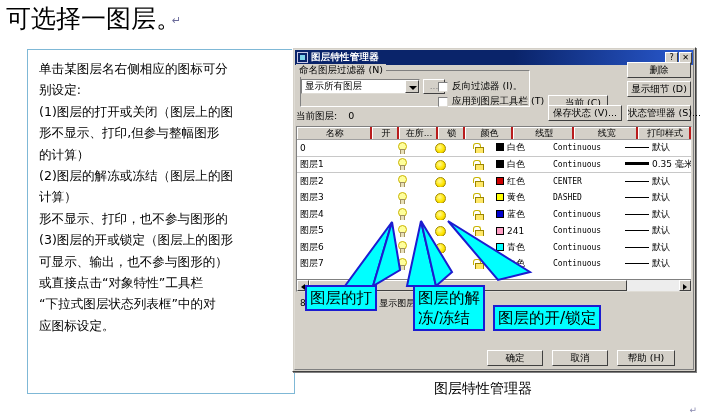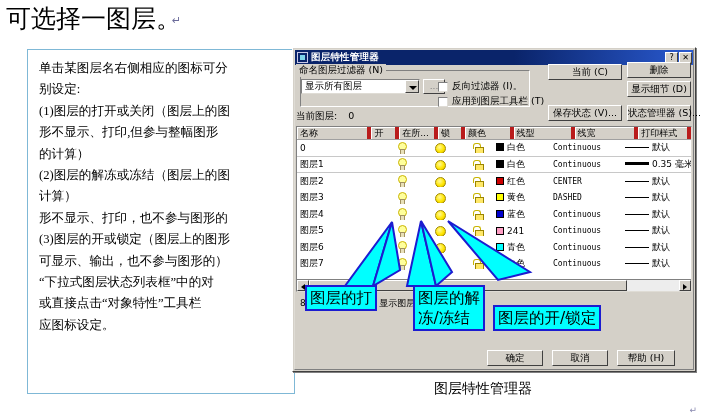--- a/index.html
+++ b/index.html
@@ -34,21 +34,20 @@
     border: 1px solid #7fb8d6;
     background: #ffffff;
     padding: 8px 9px 4px 11px;
   }
   .textbox p {
     margin: 0;
     font-size: 12.6px;
     line-height: 21.4px;
     color: #000;
     white-space: nowrap;
-    font-family: Liberation Serif, serif;
   }
 
   
   .dialog {
     position: absolute; left: 292px; top: 47px;
     width: 404px; height: 325px;
     background: #d4d0c8;
     border: 1px solid #ffffff;
     border-right-color: #404040;
     border-bottom-color: #404040;
@@ -151,24 +150,25 @@
     width: 396px; height: 166px;
     background: #fff;
     border: 1px solid #808080; border-right-color:#dfdcd5; border-bottom-color:#dfdcd5;
     overflow: hidden;
   }
   .lv-head {
     display: flex; height: 13px; background:#d4d0c8;
     border-bottom: 1px solid #a0a0a0;
   }
   .lv-head div {
-    border-right: 4px solid #b91c1c;
+    border-right: 2px solid #b91c1c;
     font-size: 9px; color:#000; line-height: 12px;
     padding-left: 3px; overflow: hidden; white-space: nowrap;
     box-shadow: inset 1px 1px 0 #fff;
+    text-align: center;
   }
   .lv-rows { position: relative; }
   .lv-row { display: flex; height: 16.5px; align-items: center; }
   .lv-row.rowline { border-bottom: 1px solid #c8c8c8; }
   .cell { font-size: 9px; color:#000; padding-left:3px; overflow:hidden; white-space:nowrap; flex:none; }
   .cell.ico { display:flex; justify-content:center; align-items:center; padding-left:0; }
   .cell.mono { font-family: "DejaVu Sans Mono", "Liberation Mono", monospace; font-size:8px; }
 
   .swatch { width:8px; height:8px; display:inline-block; border:1px solid #000; vertical-align:-1px; margin-right:3px; }
 
@@ -253,22 +253,22 @@
     <p>单击某图层名右侧相应的图标可分</p>
     <p>别设定:</p>
     <p>(1)图层的打开或关闭（图层上的图</p>
     <p>形不显示、打印,但参与整幅图形</p>
     <p>的计算）</p>
     <p>(2)图层的解冻或冻结（图层上的图</p>
     <p>计算）</p>
     <p>形不显示、打印，也不参与图形的</p>
     <p>(3)图层的开或锁定（图层上的图形</p>
     <p>可显示、输出，也不参与图形的）</p>
+    <p>或直接点击“对象特性”工具栏</p>
     <p> “下拉式图层状态列表框”中的对</p>
-    <p>或直接点击“对象特性”工具栏</p>
     <p>应图标设定。</p>
   </div>
 
   <div class="dialog">
     <div class="dlg-inner"></div>
 
     <div class="titlebar">
       <span class="tb-icon"></span>
       <span class="tb-title">图层特性管理器</span>
       <span class="tb-btns">
@@ -296,21 +296,21 @@
     <span class="chk"></span>
     <span>应用到图层工具栏 (T)</span>
   </div>
 
   <div class="cur-layer">
     <span>当前图层:</span>
     <span style="margin-left:8px">0</span>
   </div>
 
   <div class="btn" style="left:627px; top:62px;  width:64px;">删除</div>
-  <div class="btn" style="left:548px; top:64px;  width:74px;padding-left:10px;">当前 (C)</div>
+  <div class="btn" style="left:548px; top:95px;  width:60px;padding-left:10px;">当前 (C)</div>
   <div class="btn" style="left:627px; top:81px;  width:64px;">显示细节 (D)</div>
   <div class="btn" style="left:548px; top:105px; width:74px;">保存状态 (V)...</div>
   <div class="btn" style="left:627px; top:105px; width:64px;">状态管理器 (S)...</div>
 
   <div class="listview">
     <div class="lv-head">
         <div style="width: 88px;">名称</div>
         <div style="width: 32px;">开</div>
         <div style="width: 45px;">在所...</div>
         <div style="width: 31px;">锁</div>

